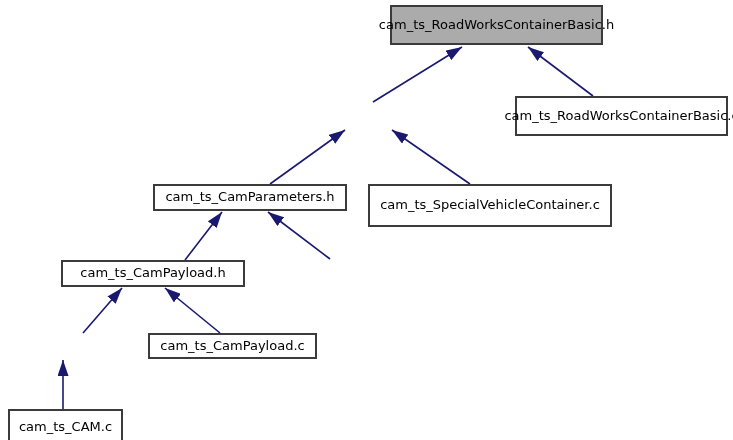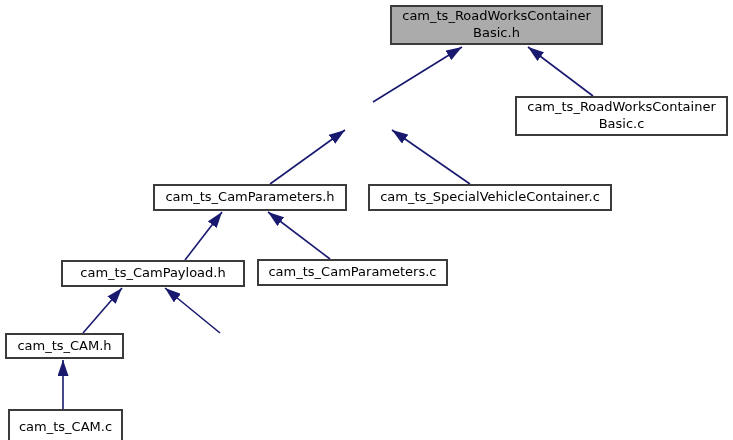--- a/index.html
+++ b/index.html
@@ -34,21 +34,20 @@
   }
   .node {
     position: absolute;
     box-sizing: border-box;
     border: 2px solid var(--node-border);
     background: var(--node-fill);
     color: #000000;
     font-size: 13px;
     line-height: 1.3;
     display: flex;
-    flex-direction: column;
     align-items: center;
     justify-content: center;
     text-align: center;
     white-space: nowrap;
     cursor: pointer;
   }
   .node.highlight {
     background: var(--highlight-fill);
     cursor: default;
   }
@@ -84,34 +83,31 @@
 
   <div class="node" style="left:515px; top:96px; width:213px; height:40px;">
     <span>cam_ts_RoadWorksContainer</span>
     <span>Basic.c</span>
   </div>
 
   <div class="node" style="left:153px; top:184px; width:194px; height:27px;">
     <span>cam_ts_CamParameters.h</span>
   </div>
 
-  <div class="node" style="left:368px; top:184px; width:244px; height:27px;">
+  <div class="node" style="left:368px; top:184px; width:244px; height:43px;">
     <span>cam_ts_SpecialVehicleContainer.c</span>
   </div>
 
   <div class="node" style="left:61px; top:260px; width:184px; height:27px;">
     <span>cam_ts_CamPayload.h</span>
   </div>
 
-  <div class="node" style="left:257px; top:259px; width:191px; height:27px;">
-    <span>cam_ts_CamParameters.c</span>
+
+
+  <div class="node" style="left:148px; top:333px; width:169px; height:26px;">
+    <span>cam_ts_CamPayload.c</span>
   </div>
-
-  <div class="node" style="left:5px; top:333px; width:119px; height:26px;">
-    <span>cam_ts_CAM.h</span>
-  </div>
-
 
   <div class="node" style="left:8px; top:409px; width:115px; height:36px;">
     <span>cam_ts_CAM.c</span>
   </div>
 
 </div>
 
 </body></html>

